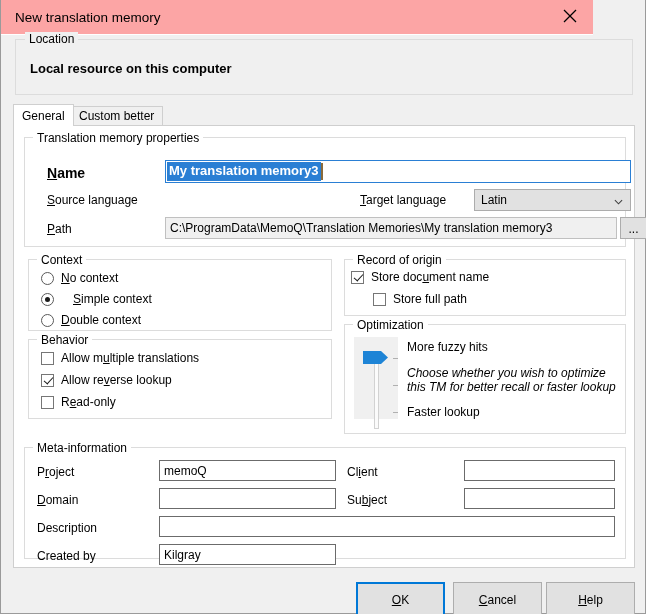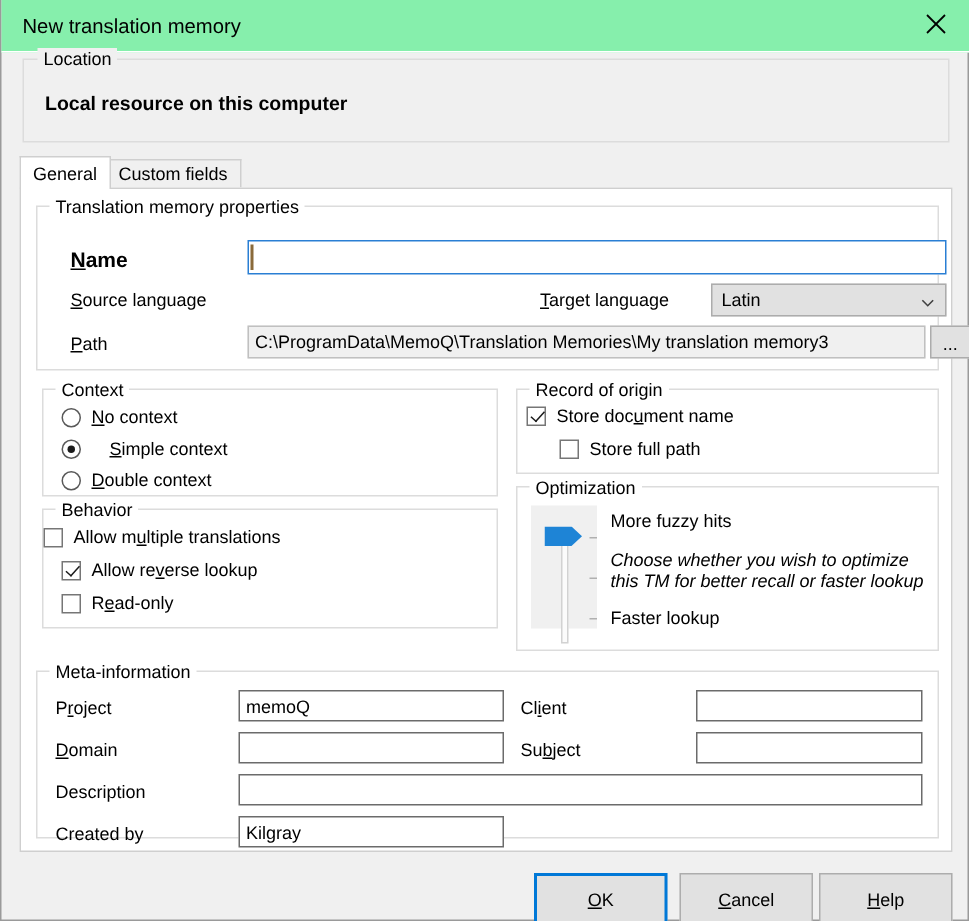--- a/index.html
+++ b/index.html
@@ -16,22 +16,22 @@
     position: relative;
     width: 646px; height: 614px;
     background: #f0f0f0;
     border: 1px solid #9a9a9a;
     border-top: none;
   }
 
   
   #titlebar {
     position: absolute; left: 0; top: 0;
-    width: 646px; height: 35px;
-    background: #86efac;
+    width: 592px; height: 35px;
+    background: #fca5a5;
     border-bottom: 1px solid #ffffff;
   }
   #title-text {
     position: absolute; left: 14px; top: 10px;
     font-size: 13.5px; color: #000000;
     white-space: nowrap;
   }
   #close-btn {
     position: absolute; right: 0px; top: 0px;
     width: 46px; height: 32px;
@@ -350,31 +350,32 @@
 
   <div id="location-group"></div>
   <div id="location-legend">Location</div>
   <div id="location-value">Local resource on this computer</div>
 
   <div id="tabstrip">
     <div class="tab active" id="tab-general">
       <span>General</span>
     </div>
     <div class="tab inactive" id="tab-custom">
-      <span>Custom fields</span>
+      <span>Custom better</span>
     </div>
   </div>
 
   <div id="tabpage">
 
     <div class="group" id="props-group">
       <div class="legend">Translation memory properties</div>
 
       <div class="flabel" id="name-label"><u>N</u>ame</div>
       <div id="name-input">
+        <span id="name-sel">My translation memory3</span>
         <span id="name-caret"></span>
       </div>
 
       <div class="flabel" id="src-lang-label"><u>S</u>ource language</div>
 
       <div class="flabel" id="tgt-lang-label"><u>T</u>arget language</div>
       <div class="combo" id="tgt-lang-combo">
         <span>Latin</span>
         <span class="chev">
           <svg width="9" height="9" viewBox="0 0 10 10">
@@ -399,21 +400,21 @@
         <span><u>S</u>imple context</span>
       </div>
       <div class="radio-row" style="left:12px; top:53px;">
         <span class="radio"></span>
         <span><u>D</u>ouble context</span>
       </div>
     </div>
 
     <div class="group" id="behavior-group">
       <div class="legend">Behavior</div>
-      <div class="check-row" style="left:0; top:11px;">
+      <div class="check-row" style="left:12px; top:11px;">
         <span class="cbox"></span>
         <span>Allow m<u>u</u>ltiple translations</span>
       </div>
       <div class="check-row" style="left:12px; top:33px;">
         <span class="cbox checked"></span>
         <span>Allow re<u>v</u>erse lookup</span>
       </div>
       <div class="check-row" style="left:12px; top:55px;">
         <span class="cbox"></span>
         <span>R<u>e</u>ad-only</span>

